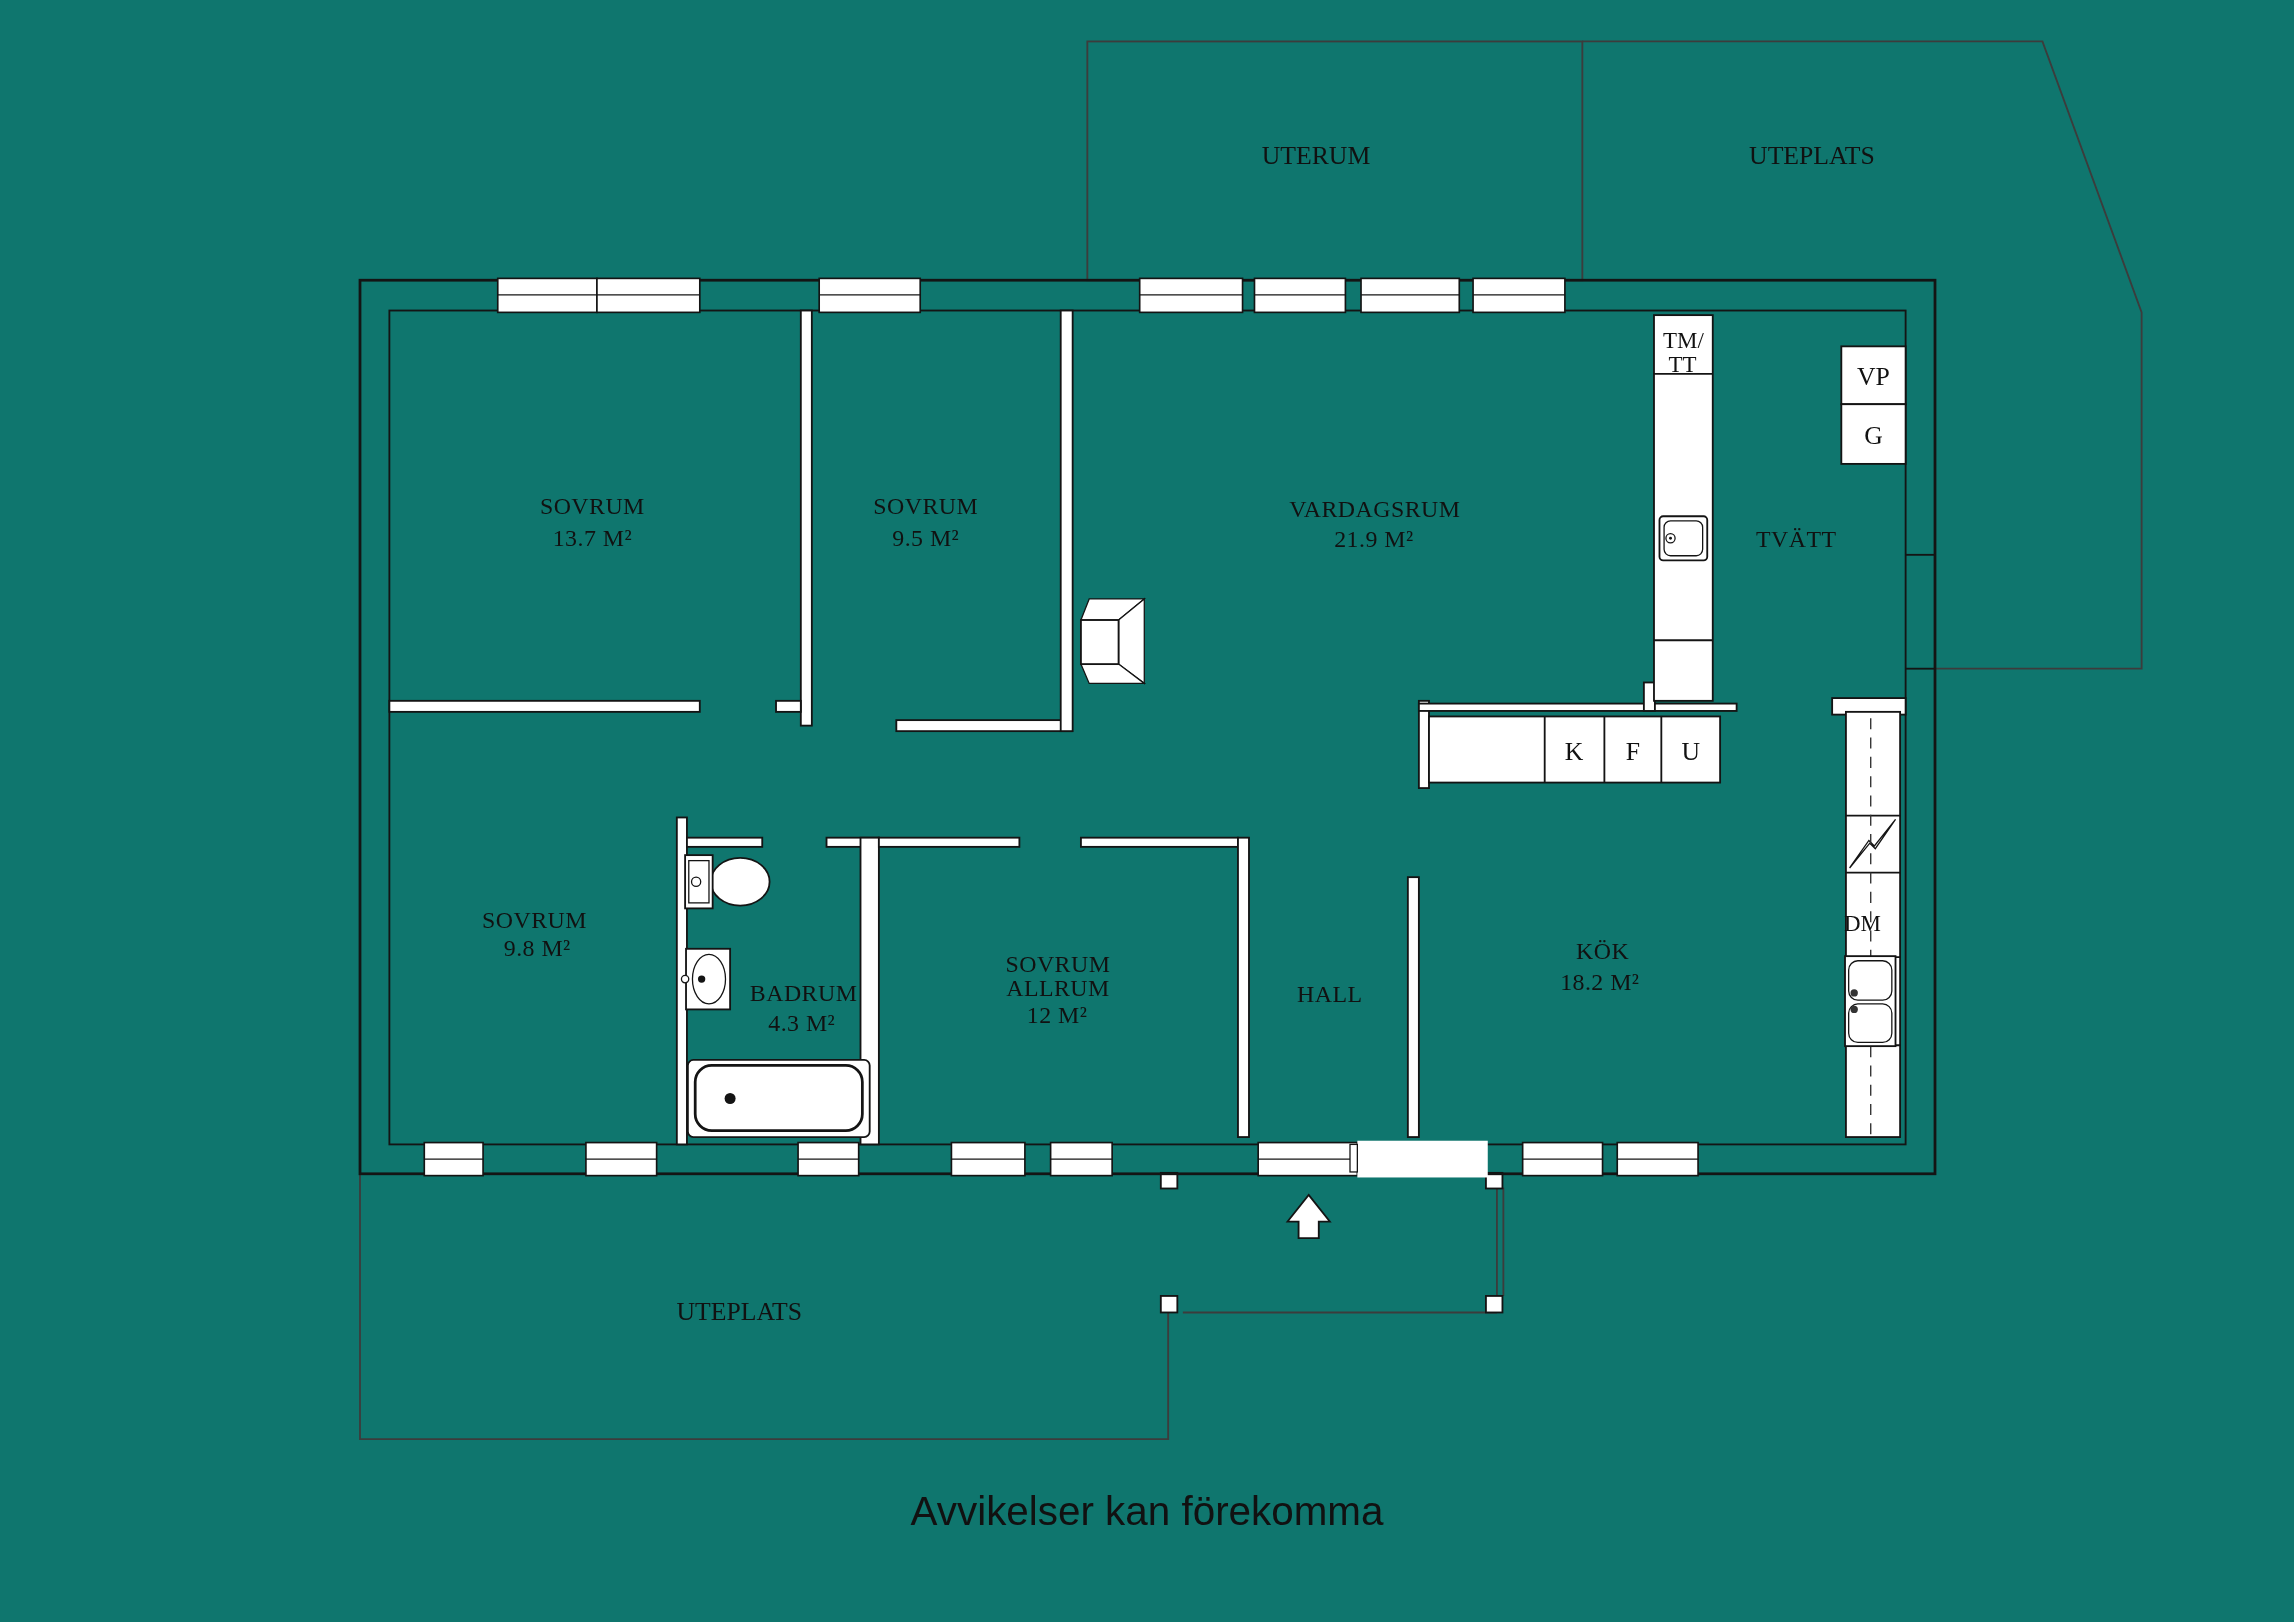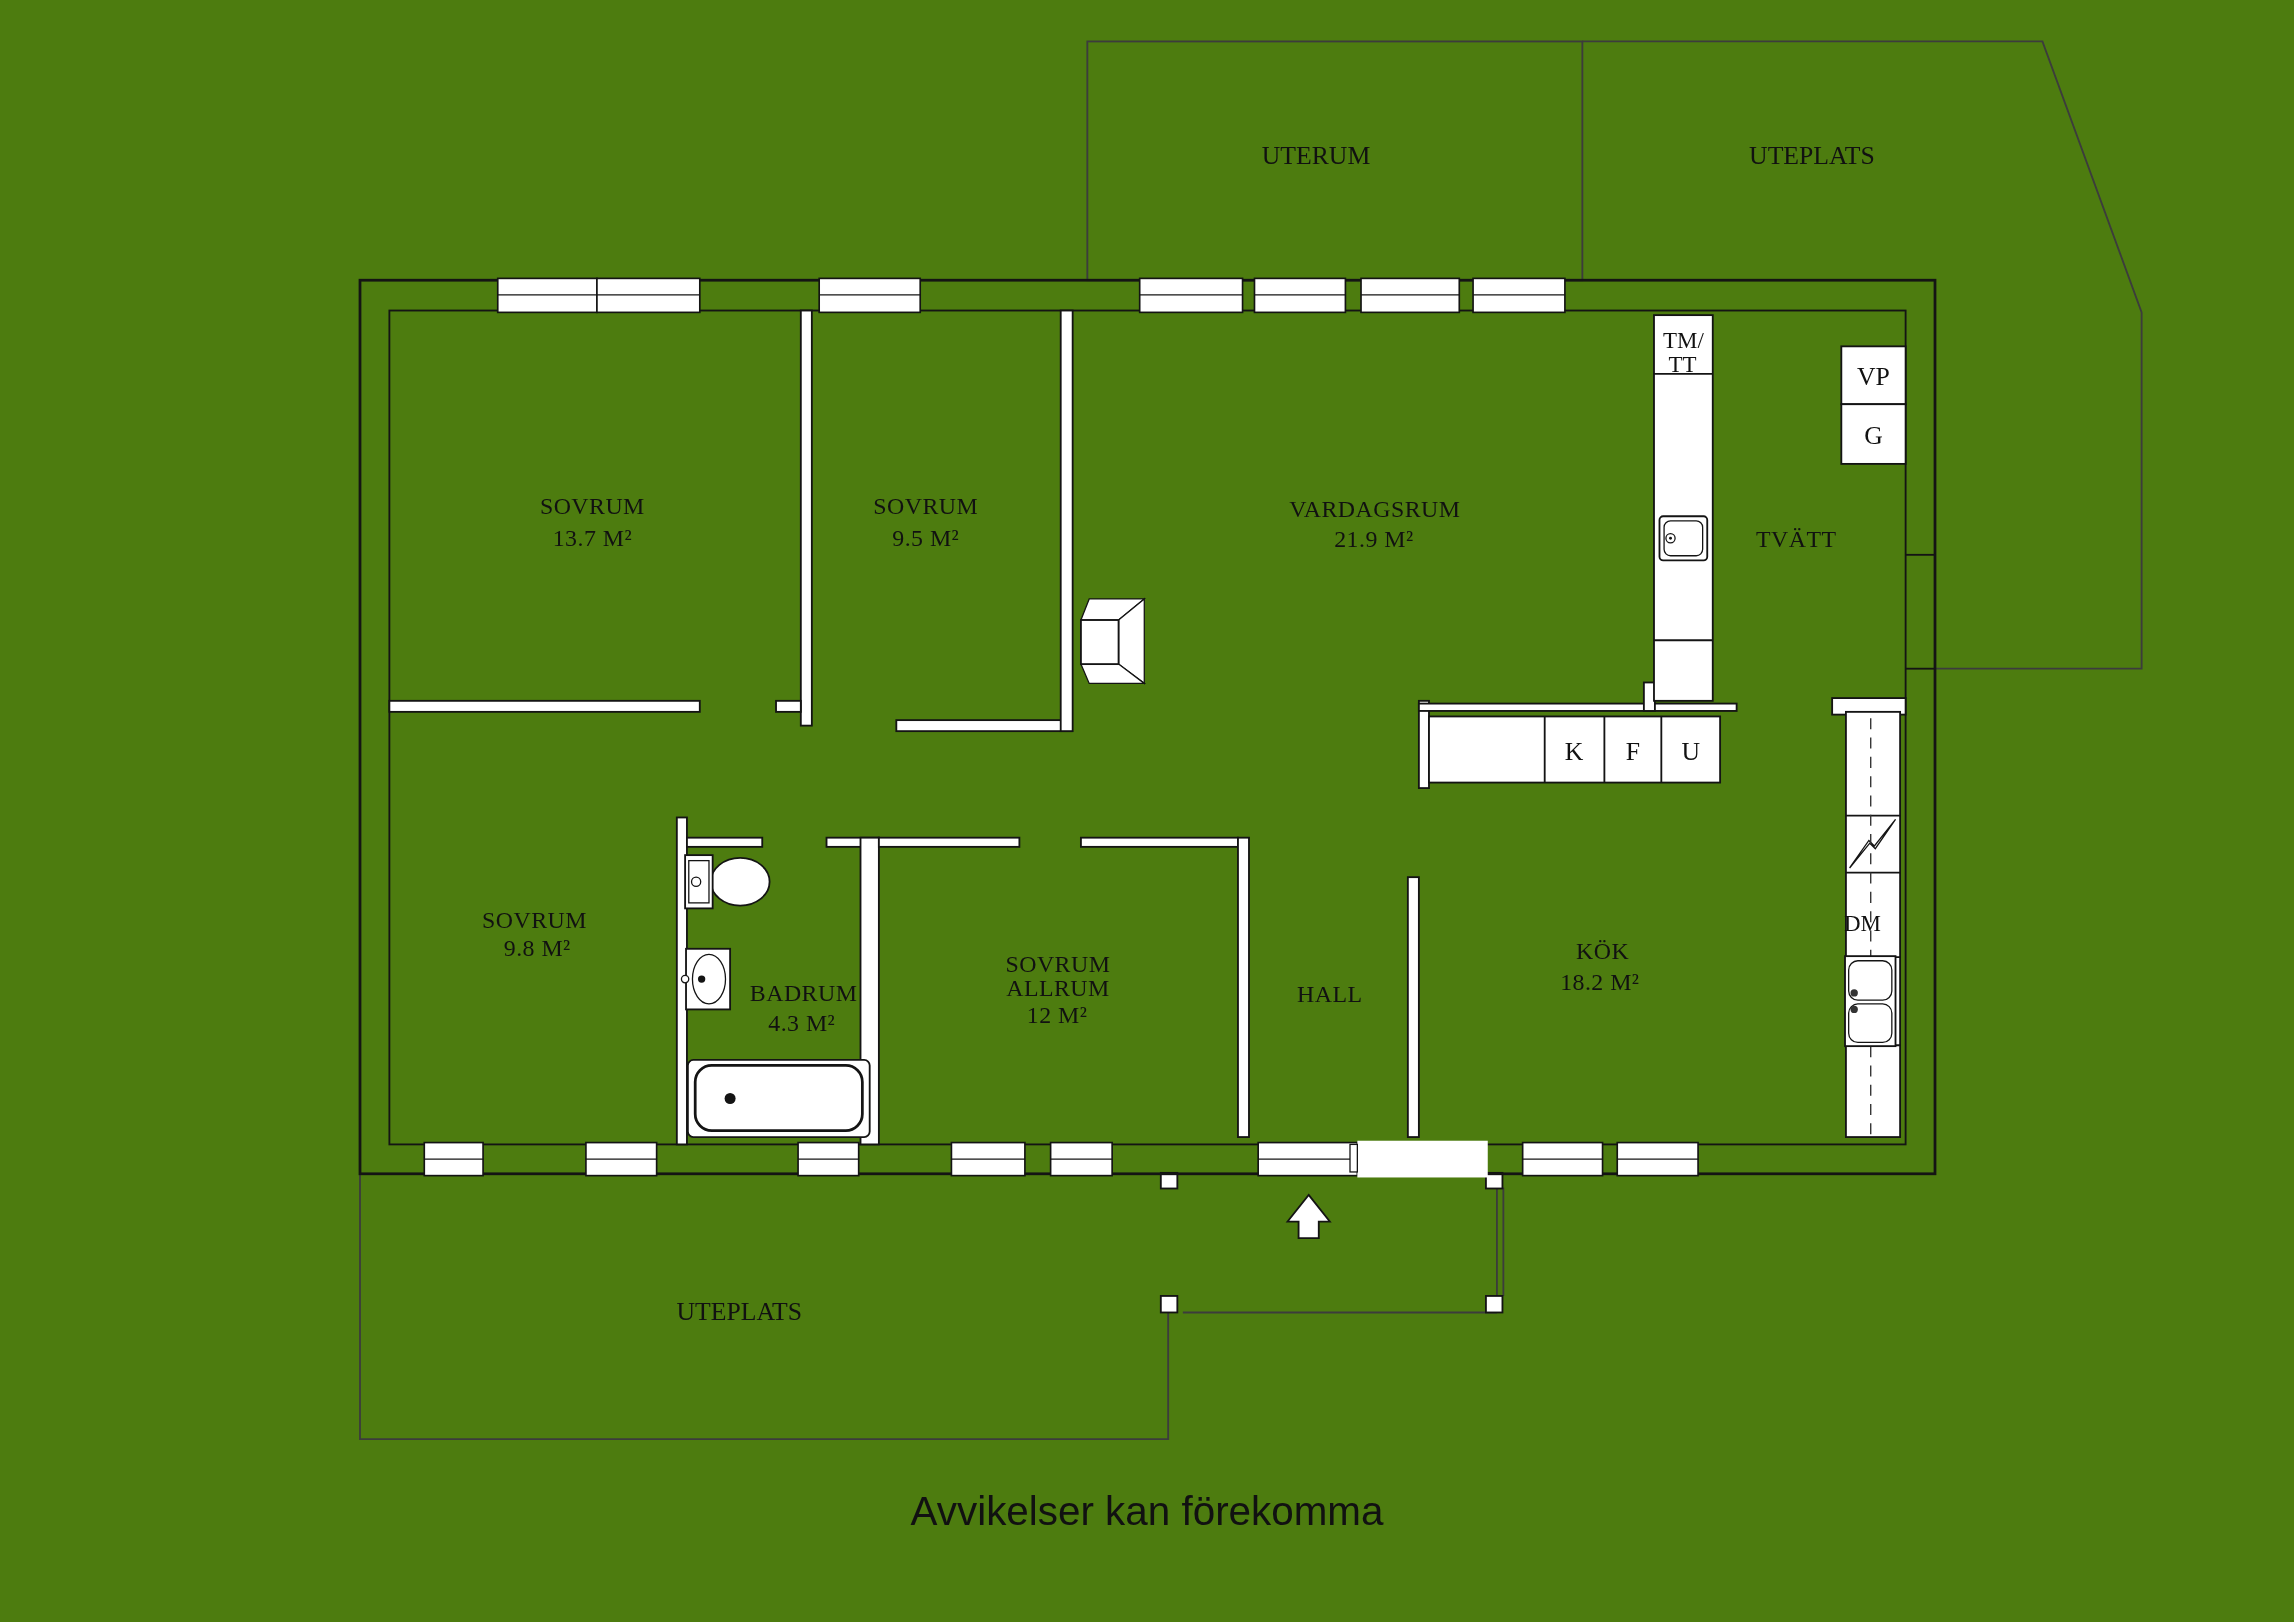--- a/index.html
+++ b/index.html
@@ -1,16 +1,16 @@
 <!DOCTYPE html>
 <html style="font-size:14.7px"><head>
 <meta charset="utf-8">
 <style>
   html,body{margin:0;padding:0;background:#ffffff;}
-  .canvas{position:relative;width:2295px;height:1623px;background:#4d7c0f;overflow:hidden;
+  .canvas{position:relative;width:2295px;height:1623px;background:#0f766e;overflow:hidden;
           font-family:"Liberation Serif","DejaVu Serif",serif;}
   svg{position:absolute;left:0;top:0;}
   .wall-outer{fill:none;stroke:#141414;stroke-width:3;}
   .wall-inner{fill:none;stroke:#141414;stroke-width:2;}
   .iwall{fill:#ffffff;stroke:#141414;stroke-width:2;}
   .thin{fill:none;stroke:#3c3c3c;stroke-width:2;}
   .fix{fill:#ffffff;stroke:#141414;stroke-width:2;}
   .fix-light{fill:#ffffff;stroke:#141414;stroke-width:1.4;}
   .win{fill:#ffffff;stroke:#141414;stroke-width:1.8;}
   .winline{stroke:#141414;stroke-width:1.2;}

